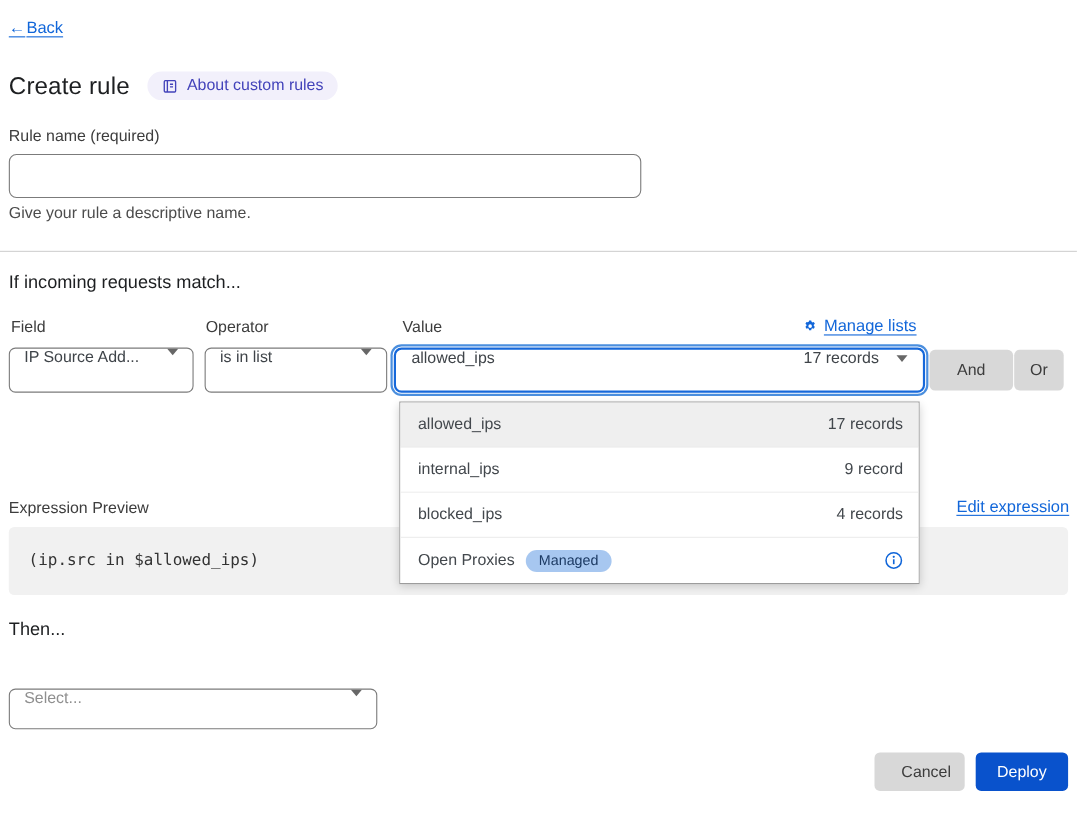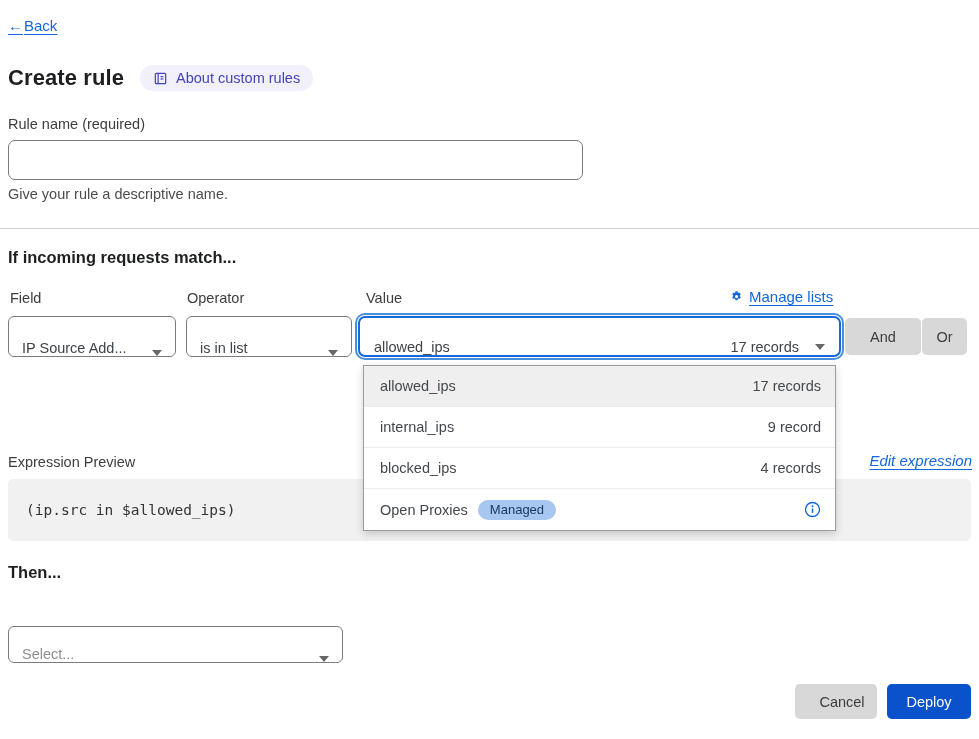--- a/index.html
+++ b/index.html
@@ -19,21 +19,21 @@
   .back-link {
     left: 8px; top: 17px;
     display: inline-flex; align-items: center; gap: 1px;
     color: var(--link, #1166d9);
     font-size: 15px;
     text-decoration: underline;
     text-underline-offset: 3px;
     cursor: pointer;
   }
   .title-row { left: 8px; top: 65px; display: flex; align-items: center; gap: 16px; }
-  .page-title { font-size: 22px; font-weight: 700; color: #1d1f21; letter-spacing: .1px; }
+  .page-title { font-size: 22px; font-weight: 400; color: #1d1f21; letter-spacing: .1px; }
   .about-badge {
     display: inline-flex; align-items: center; gap: 8px;
     background: #f2f0fb; color: #4343ba;
     font-size: 14.5px;
     padding: 5px 13px; border-radius: 15px;
     cursor: pointer;
   }
 
   
   .form-label { font-size: 14.5px; color: #3d3d3d; }
@@ -41,37 +41,37 @@
   .rule-input {
     left: 8px; top: 140px; width: 575px; height: 40px;
     border: 1px solid #7b7b7b; border-radius: 7px;
     font-size: 14.5px; padding: 0 12px;
     font-family: inherit; color: #333; outline: none; background: #fff;
   }
   .helper-text { left: 8px; top: 186px; font-size: 14.5px; color: #4c4c4c; }
   .divider { left: 0; top: 228px; width: 979px; height: 0; border-top: 1px solid #d0d0d0; }
 
   
-  .section-heading { font-size: 16.5px; font-weight: 700; color: #1d1f21; }
+  .section-heading { font-size: 16.5px; font-weight: 400; color: #1d1f21; }
   .match-heading { left: 8px; top: 248px; }
   .col-label-field { left: 10px; top: 290px; }
   .col-label-operator { left: 187px; top: 290px; }
   .col-label-value { left: 366px; top: 290px; }
   .manage-lists {
     left: 730px; top: 288px;
     display: inline-flex; align-items: center; gap: 6px;
     color: var(--link, #1166d9); font-size: 15px; cursor: pointer;
   }
   .manage-lists .txt { text-decoration: underline; text-underline-offset: 3px; }
 
   .select-box {
     height: 41px;
     border: 1px solid #7b7b7b; border-radius: 6px;
     background: #fff;
-    display: flex; align-items: flex-end; justify-content: space-between;
+    display: flex; align-items: flex-start; justify-content: space-between;
     padding: 0 13px;
     font-size: 14.5px; color: #3f4449;
     cursor: pointer;
   }
   .field-select    { left: 8px;   top: 316px; width: 168px; }
   .operator-select { left: 186px; top: 316px; width: 166px; }
   .value-select {
     left: 358px; top: 316px; width: 483px; height: 41px;
     border: 2px solid var(--focus-ring, #1668da); border-radius: 7px;
     box-shadow: 0 0 0 1px #ffffff, 0 0 0 3px #4a8ede;
@@ -118,21 +118,20 @@
     font-size: 13px; padding: 2.5px 12px; border-radius: 12px;
   }
 
   
   .expr-label { left: 8px; top: 454px; }
   .edit-link {
     right: 7px; top: 452px;
     color: var(--link, #1166d9); font-size: 15px;
     text-decoration: underline; text-underline-offset: 3px;
     cursor: pointer;
-    font-style: italic;
   }
   .expr-block {
     left: 8px; top: 479px; width: 963px; height: 62px;
     background: #f1f1f1; border-radius: 5px;
     display: flex; align-items: center;
     padding-left: 18px;
     z-index: 1;
   }
   .expr-code {
     font-family: "DejaVu Sans Mono", "Liberation Mono", monospace;

